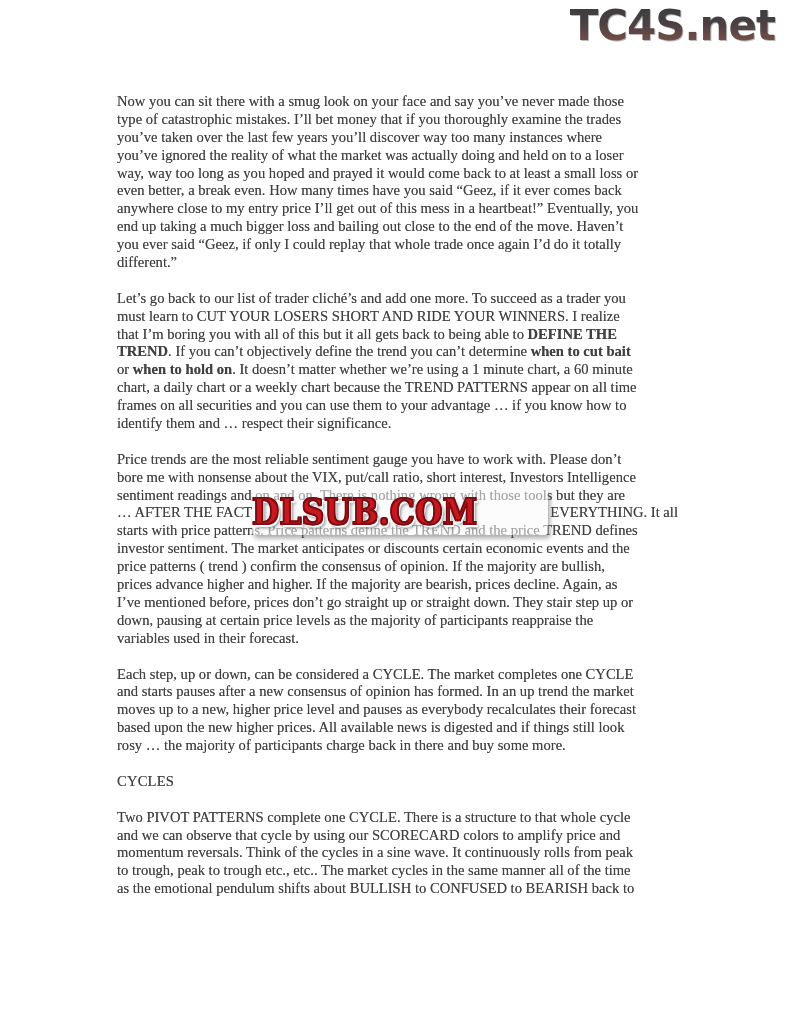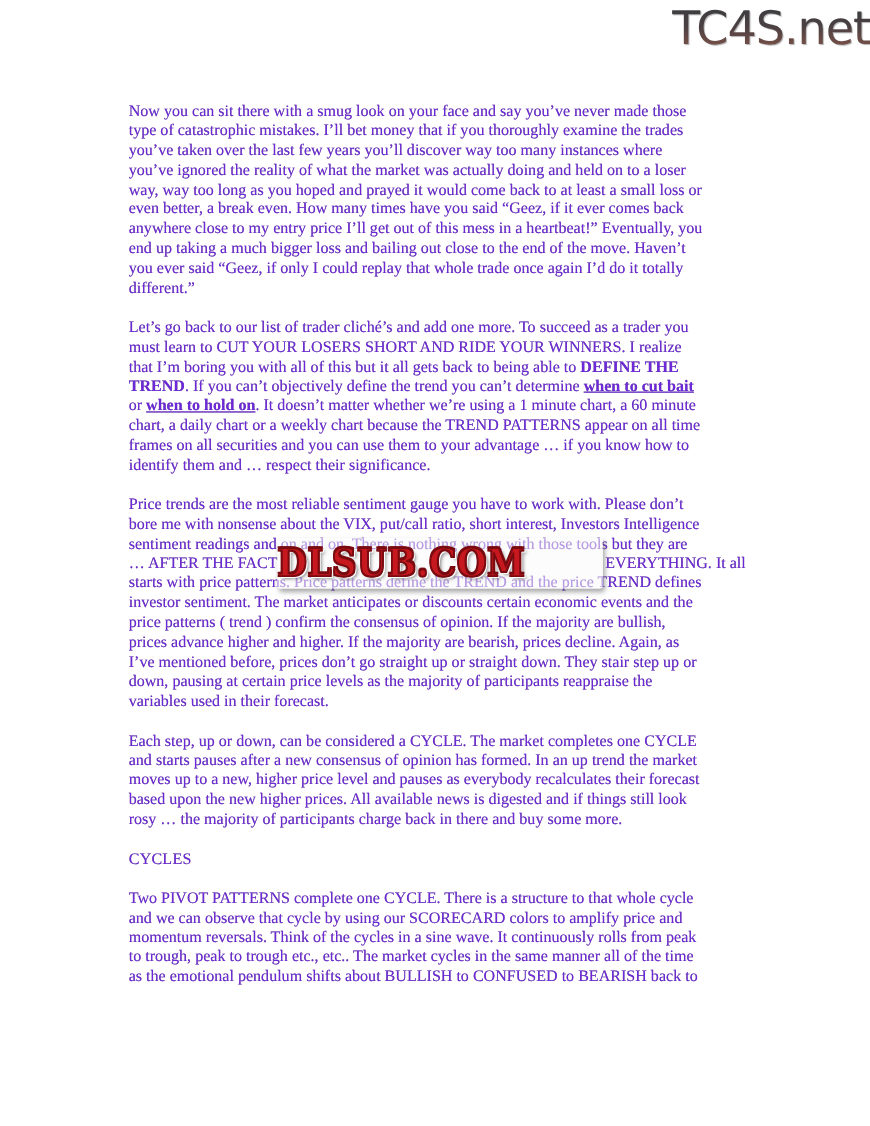--- a/index.html
+++ b/index.html
@@ -5,45 +5,45 @@
   html,body{margin:0;padding:0;background:#ffffff;}
   .page{
     position:relative;
     width:791px;height:1024px;
     background:#ffffff;
     overflow:hidden;
     font-family:"Liberation Serif",serif;
   }
   .logo{
     position:absolute;
-    top:2px;right:0;
+    top:2px;right:16px;
     font-family:"DejaVu Sans",sans-serif;
-    font-weight:normal;
+    font-weight:bold;
     font-size:42px;
     line-height:48px;
     letter-spacing:-1px;
     background:linear-gradient(180deg,#3d3d40 12%,#4a4043 45%,#6d4c46 75%,#8a5a50 95%);
     -webkit-background-clip:text;
     background-clip:text;
     color:transparent;
     filter:drop-shadow(1px 1px 0.6px rgba(130,130,130,0.55));
   }
   .content{
     position:absolute;
     left:117px;top:93px;
     width:610px;
-    color:#6d28d9;
+    color:#404040;
     font-size:14.6px;
     line-height:17.9px;
     text-shadow:0 0 0.4px rgba(20,20,20,0.5);
   }
   .para{margin:0 0 17.9px 0;}
   .line{white-space:nowrap;height:17.9px;}
   .seg-b{font-weight:bold;text-align:right;}
-  .seg-u{text-decoration:underline;}
+  .seg-u{}
   .heading .line span{font-weight:normal;letter-spacing:0.2px;}
   .gap{display:inline-block;}
   .watermark{
     position:absolute;
     left:252px;top:489px;
     width:296px;height:46px;
     display:flex;align-items:center;
     background:rgba(250,250,250,0.55);
     border-radius:3px;
     box-shadow:2px 3px 5px rgba(95,95,95,0.55), inset 0 0 2px rgba(255,255,255,0.9);

